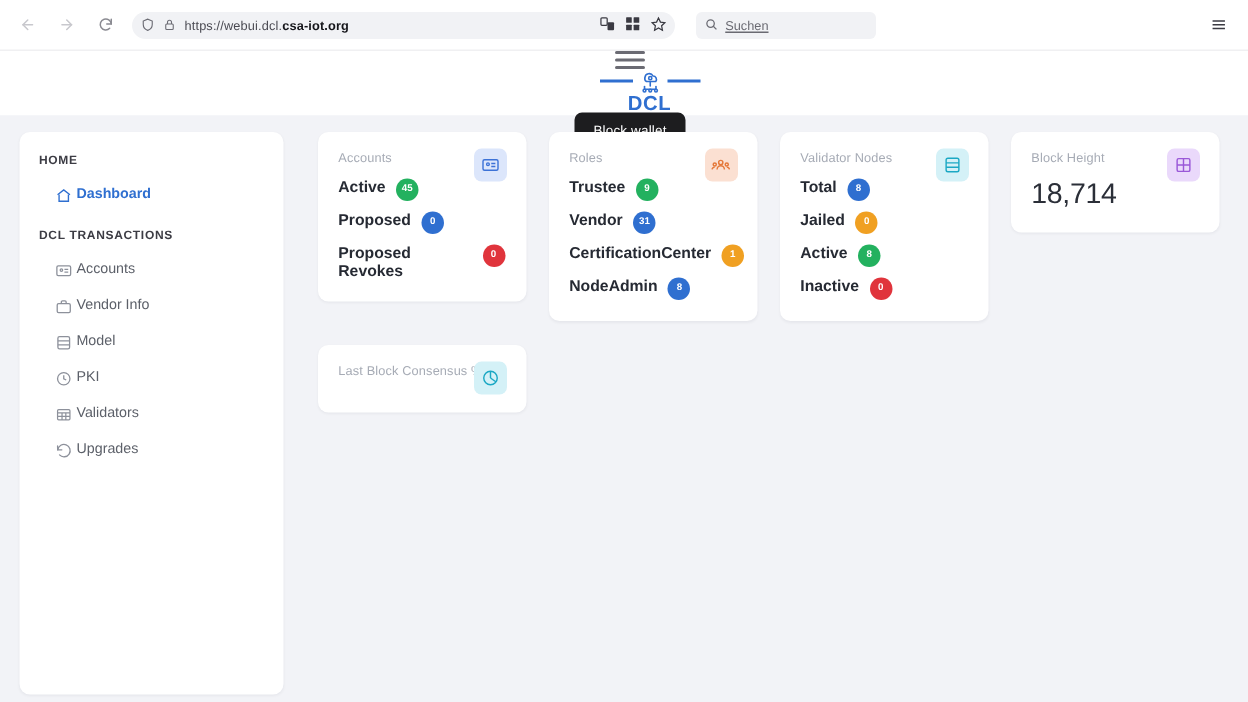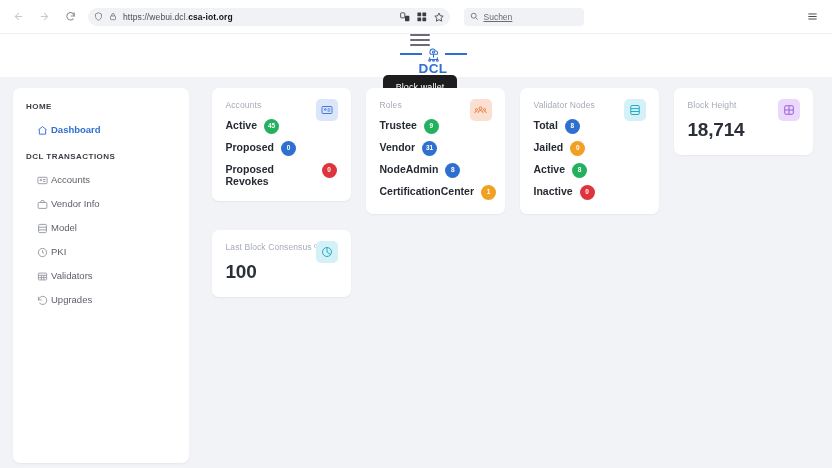--- a/index.html
+++ b/index.html
@@ -201,21 +201,21 @@
     border-radius: 50%;
     color: #ffffff;
     font-size: 6.5px;
     font-weight: bold;
     display: flex; align-items: center; justify-content: center;
     padding: 0 3px;
     line-height: 1;
   }
   .big-value {
     font-size: 19px;
-    font-weight: bold;
+    font-weight: normal;
     color: #2b2f38;
     letter-spacing: -.2px;
     margin-top: 2px;
   }
   .row2 { margin-top: 16px; }
 </style>
 </head>
 <body>
 
 <div class="browser-bar">
@@ -465,26 +465,26 @@
         </div>
         <div class="stat-row">
           <span class="stat-label">Trustee</span>
           <span class="badge" style="background:#23b15f">9</span>
         </div>
         <div class="stat-row">
           <span class="stat-label">Vendor</span>
           <span class="badge" style="background:#2f6fd0">31</span>
         </div>
         <div class="stat-row">
+          <span class="stat-label">CertificationCenter</span>
+          <span class="badge" style="background:#f0a022">1</span>
+        </div>
+        <div class="stat-row">
           <span class="stat-label">NodeAdmin</span>
           <span class="badge" style="background:#2f6fd0">8</span>
-        </div>
-        <div class="stat-row">
-          <span class="stat-label">CertificationCenter</span>
-          <span class="badge" style="background:#f0a022">1</span>
         </div>
       </div>
     </div>
 
     <div class="card-col">
       <div class="card">
         <div class="card-title">Validator Nodes</div>
         <div class="card-icon" style="background:#d4f1f7;color:#1ba8c4">
           <svg width="12" height="12" viewBox="0 0 24 24" fill="none" stroke="currentColor" stroke-width="1.9">
               <rect x="3.5" y="3" width="17" height="18" rx="2.4"></rect>
@@ -528,18 +528,17 @@
     <div class="card-col row2">
       <div class="card">
         <div class="card-title">Last Block Consensus %</div>
         <div class="card-icon" style="background:#d4f1f7;color:#1ba8c4">
           <svg width="12" height="12" viewBox="0 0 24 24" fill="none" stroke="currentColor" stroke-width="1.9">
               <circle cx="12" cy="12" r="9"></circle>
               <path d="M12 12 12 3.2"></path>
               <path d="M12 12 19 17"></path>
             </svg>
         </div>
-        <div class="big-value">100</div>
       </div>
     </div>
 
   </div>
 </div>
 
 </body></html>

